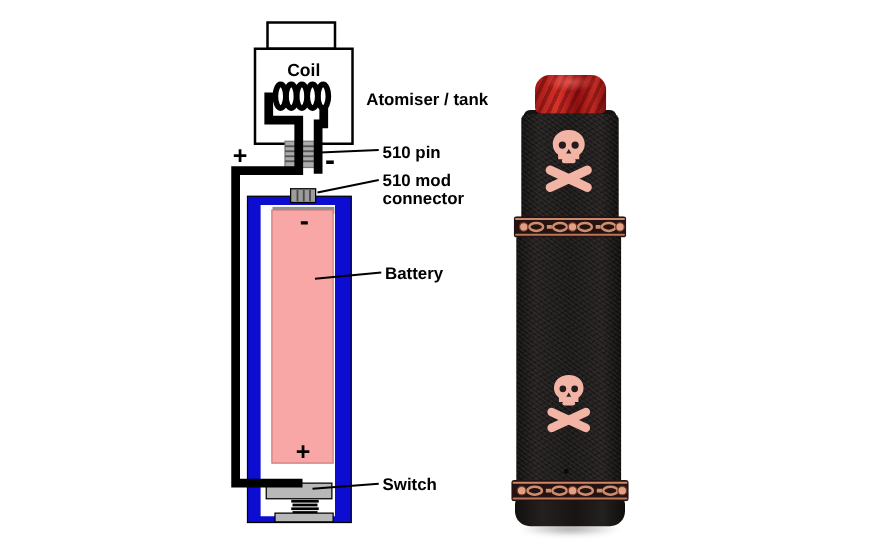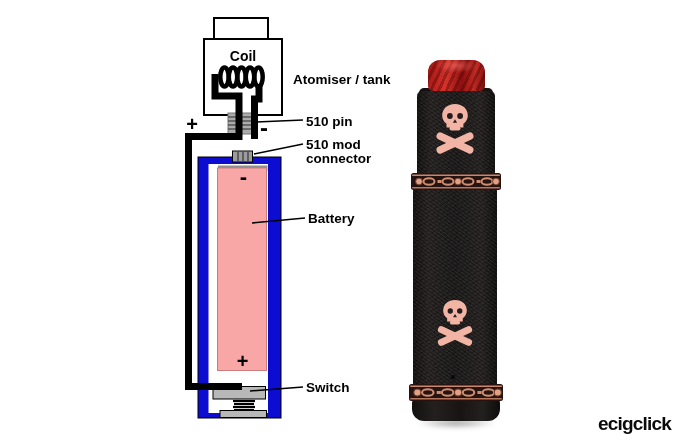--- a/index.html
+++ b/index.html
@@ -194,15 +194,14 @@
           </g>
       </g>
       <circle cx="14.9" cy="13" r="2.9" fill="#241d1c"></circle>
       <circle cx="25.1" cy="13" r="2.9" fill="#241d1c"></circle>
       <path d="M20 16.2 l2.1 3.6 -4.2 0 Z" fill="#241d1c"></path>
     </svg>
 
     <div class="vent"></div>
   </div>
 
-  <div class="logo">ecigclick</div>
 
 </div>
 
 </body></html>

